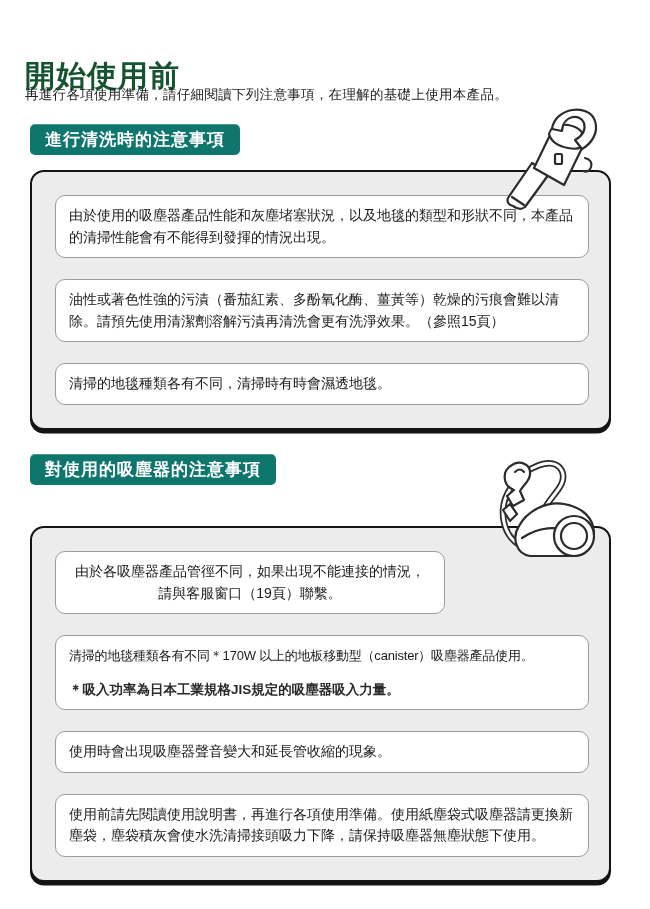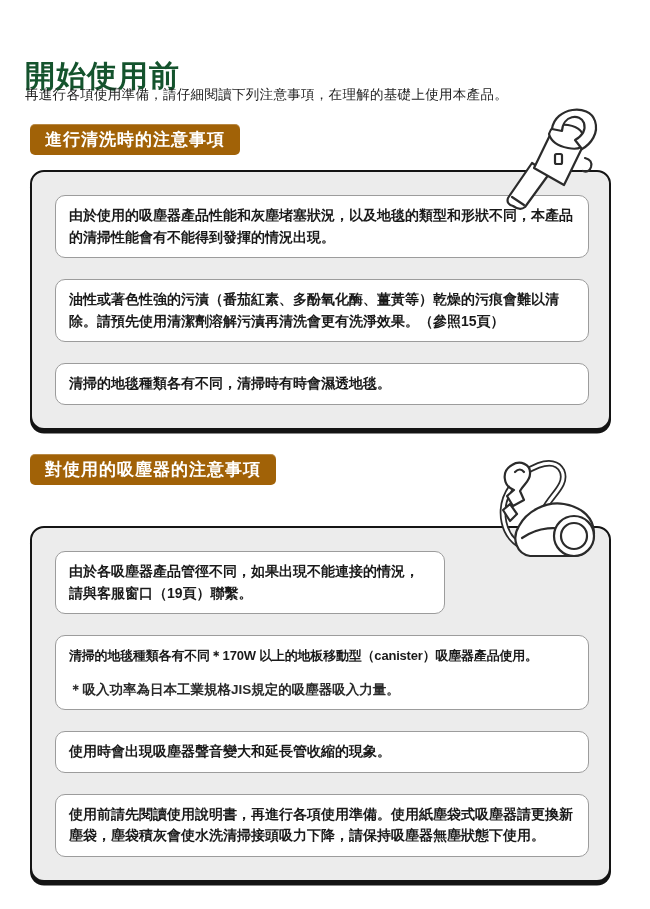--- a/index.html
+++ b/index.html
@@ -10,41 +10,41 @@
   .page-title{
     position:absolute;left:25px;top:36px;font-size:30px;font-weight:bold;
     letter-spacing:1px;color:#14532d;
   }
   .intro{
     position:absolute;left:25px;top:86px;font-size:13.5px;color:#222;
     letter-spacing:0.3px;
   }
   .section-header{
     position:absolute;left:30px;height:31px;line-height:31px;
-    background:#a16207;color:#fff;font-size:17px;font-weight:bold;
+    background:#0f766e;color:#fff;font-size:17px;font-weight:bold;
     padding:0 15px;border-radius:5px;letter-spacing:1px;
     box-shadow:inset 0 1px 0 rgba(255,255,255,.25);
   }
   #hdr1{top:124px;}
   #hdr2{top:454px;}
   .panel{
     position:absolute;left:30px;width:581px;box-sizing:border-box;
     background:#ececec;border:2.5px solid #141414;border-radius:14px;
     box-shadow:0 3.5px 0 #141414;padding:23px 0 2px 23px;
   }
   #panel1{top:170px;min-height:250px;}
   #panel2{top:526px;min-height:340px;}
   .note{
     width:534px;box-sizing:border-box;background:#fff;
     border:1.5px solid #9c9c9c;border-radius:10px;
     padding:9px 13px;margin-bottom:21px;
   }
-  .note.narrow{width:390px;}
+  .note.narrow{width:390px;text-align:center;}
   .note p{
-    margin:0;font-size:14px;line-height:21.5px;font-weight:bold;color:#1a1a1a;
+    margin:0;font-size:14px;line-height:21.5px;font-weight:normal;color:#1a1a1a;
   }
   .note p.tight{font-size:13px;letter-spacing:-0.2px;white-space:nowrap;}
   .note p.footnote{font-weight:bold;font-size:13.5px;margin-top:12px;color:#2a2a2a;}
   .illu{position:absolute;z-index:5;}
   #illu1{left:492px;top:102px;}
   #illu2{left:486px;top:448px;}
 </style>
 </head>
 <body>
 

